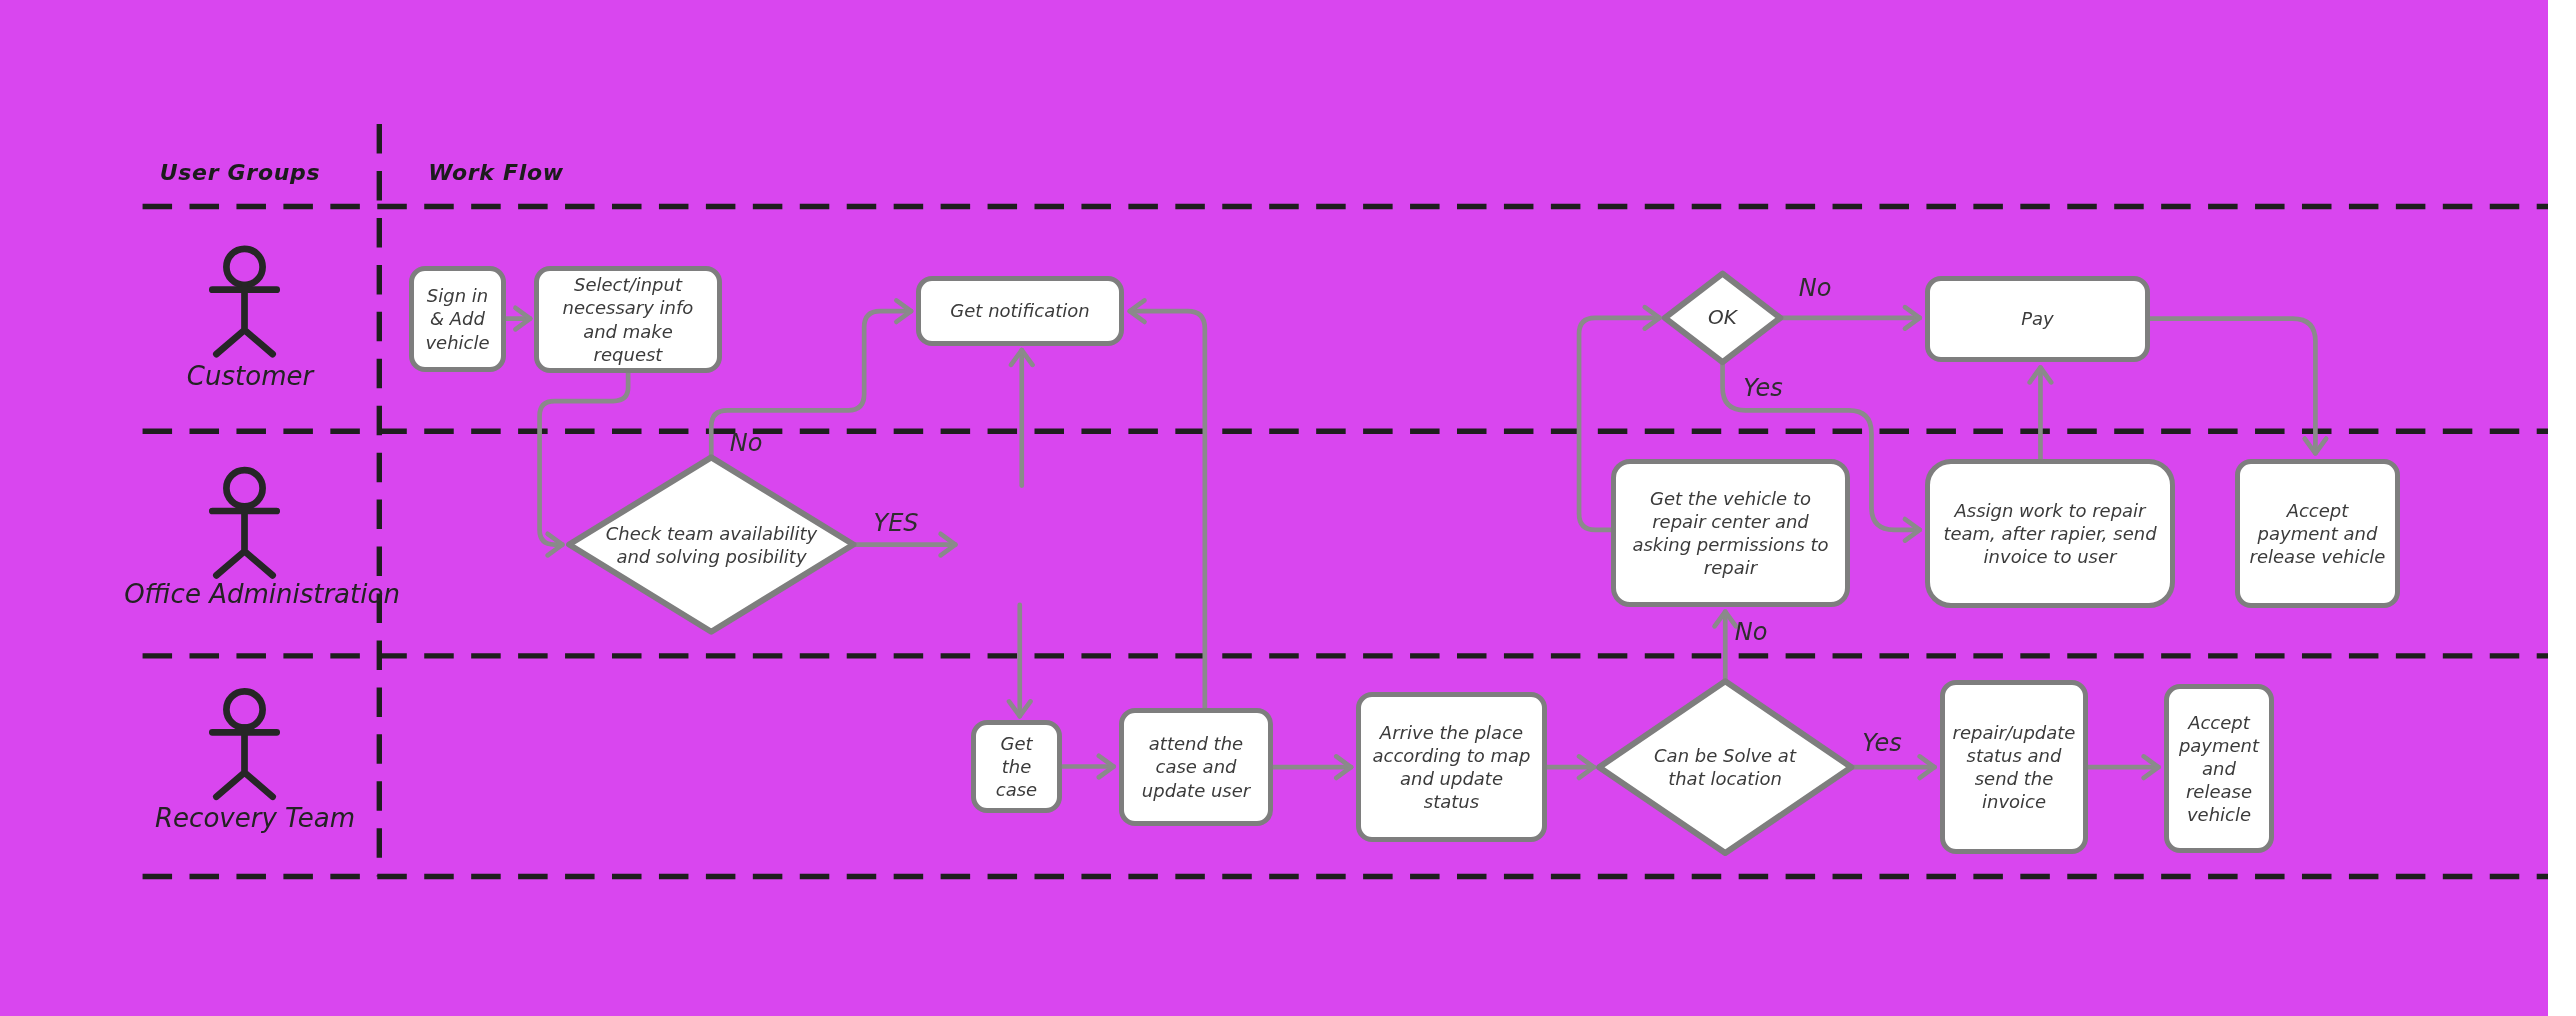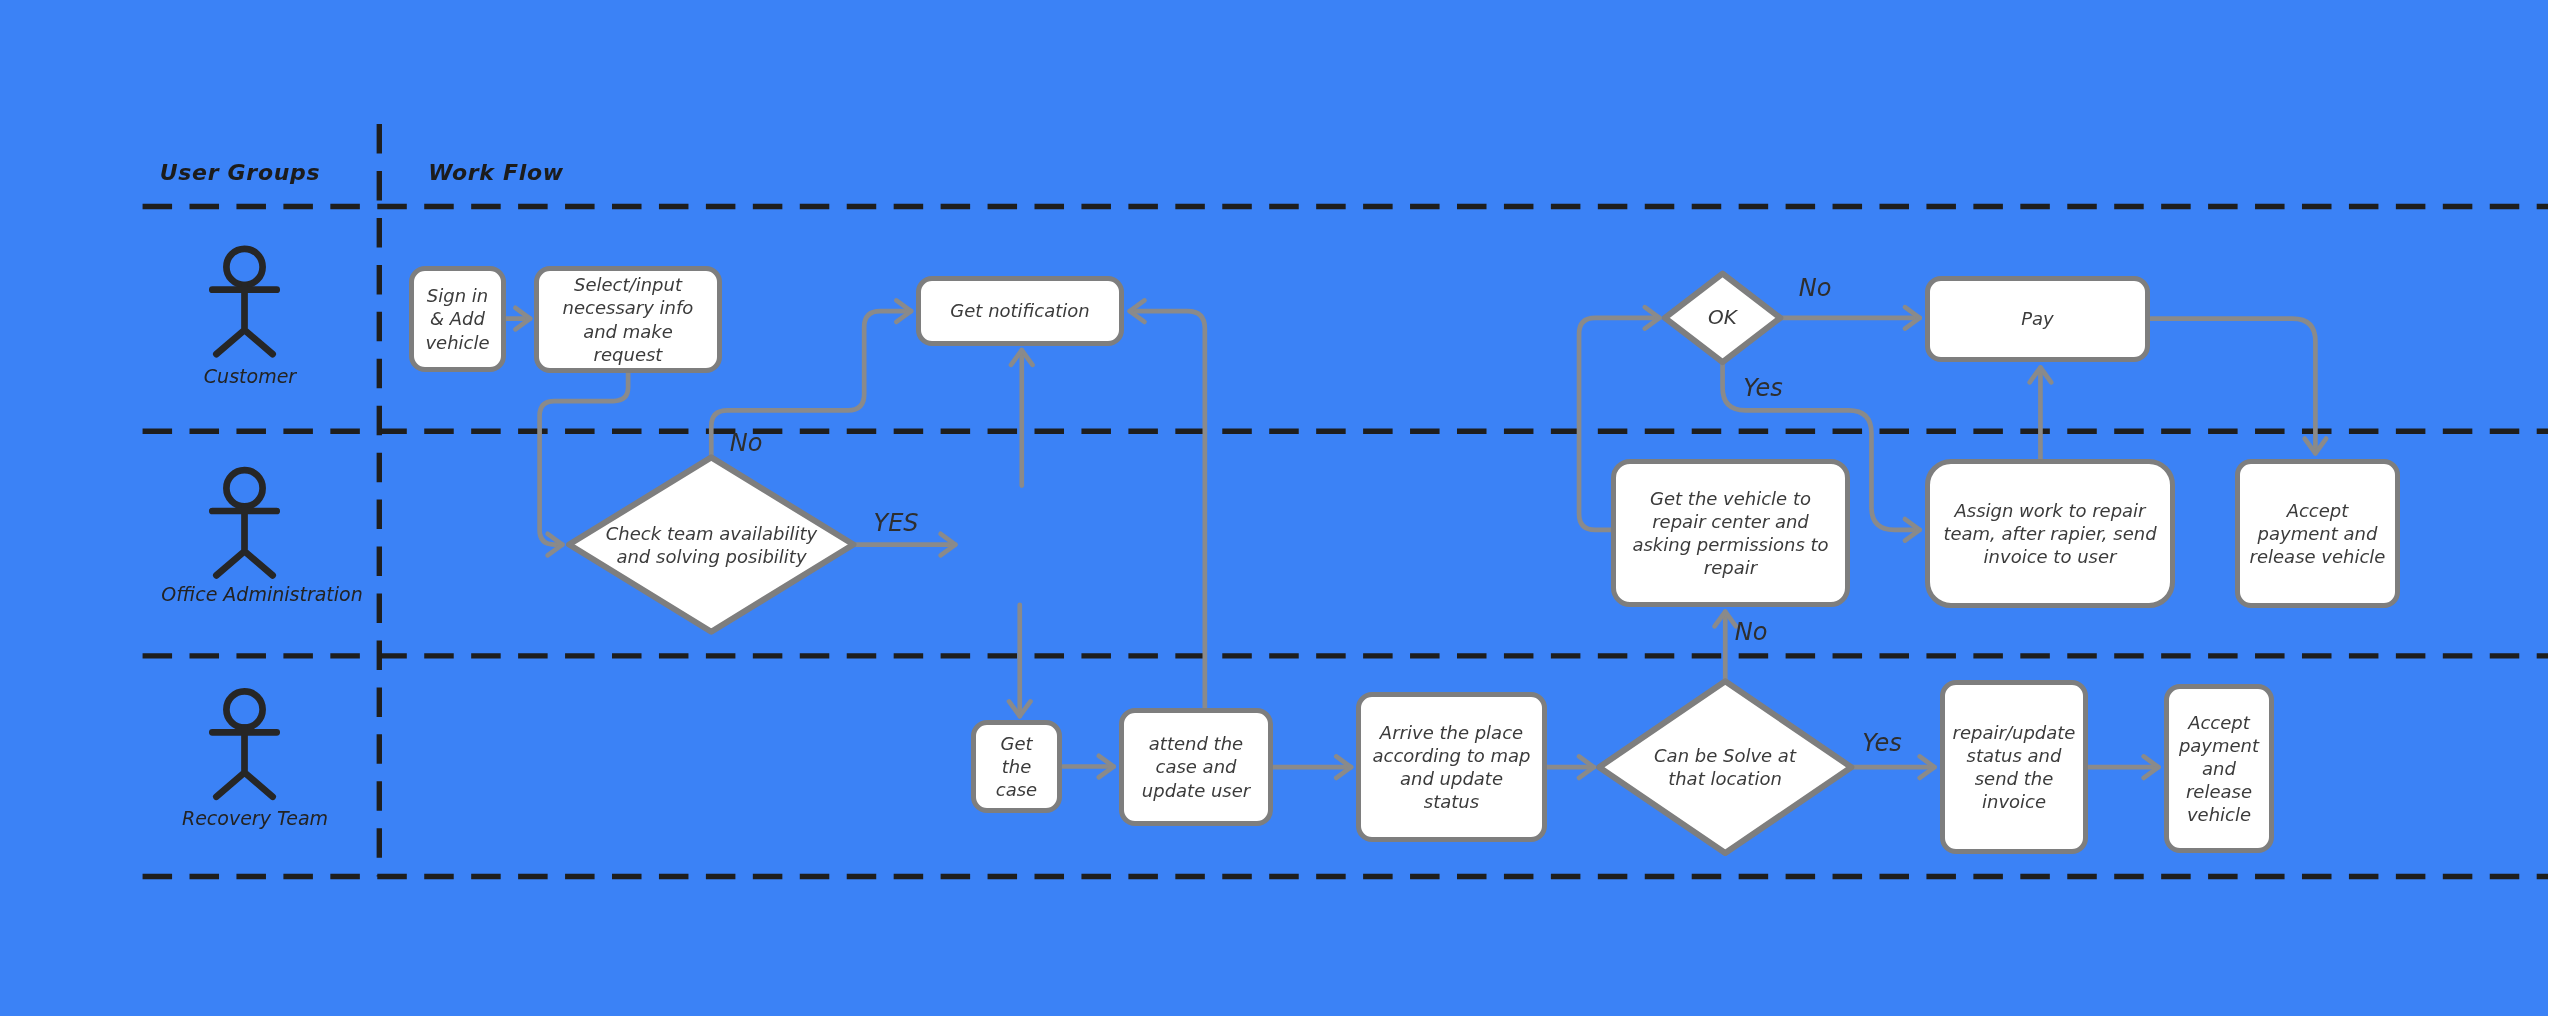--- a/index.html
+++ b/index.html
@@ -1,17 +1,17 @@
 <!DOCTYPE html>
 <html style="font-size:10.7px"><head>
 <meta charset="utf-8">
 <style>
   html,body{margin:0;padding:0;background:#ffffff;}
   body{font-family:"DejaVu Sans",sans-serif;}
-  .stage{position:relative;width:2548px;height:1016px;background:#3b82f6;overflow:hidden;}
+  .stage{position:relative;width:2548px;height:1016px;background:#d946ef;overflow:hidden;}
   .layer{position:absolute;left:0;top:0;width:2576px;height:1016px;}
   .node{
     position:absolute;box-sizing:border-box;
     border:5.4px solid #7e7e7e;border-radius:16px;background:#ffffff;
     display:flex;align-items:center;justify-content:center;text-align:center;
     font-style:italic;color:#3b3b3b;font-size:18px;line-height:1.28;padding:5.4px 9.4px;
   }
   .dlabel{
     position:absolute;display:flex;align-items:center;justify-content:center;text-align:center;
     font-style:italic;color:#3b3b3b;font-size:18px;line-height:1.28;pointer-events:none;
@@ -19,21 +19,21 @@
   .blabel{
     position:absolute;transform:translate(-50%,-50%);
     font-style:italic;color:#2e2e2e;font-size:24px;white-space:nowrap;
   }
   .hlabel{
     position:absolute;transform:translate(-50%,-50%);
     font-style:italic;font-weight:bold;color:#1c1c1c;font-size:22px;letter-spacing:0.7px;white-space:nowrap;
   }
   .alabel{
     position:absolute;transform:translate(-50%,-50%);
-    font-style:italic;color:#232323;font-size:19px;white-space:nowrap;
+    font-style:italic;color:#232323;font-size:26px;white-space:nowrap;
   }
 </style>
 </head>
 <body>
 
 <div class="stage">
 
   <svg class="layer" viewBox="0 0 3840 1515">
     <defs>
       <marker id="arrow" markerUnits="userSpaceOnUse" markerWidth="60" markerHeight="60" viewBox="-30 -30 60 60" refX="0" refY="0" orient="auto">

